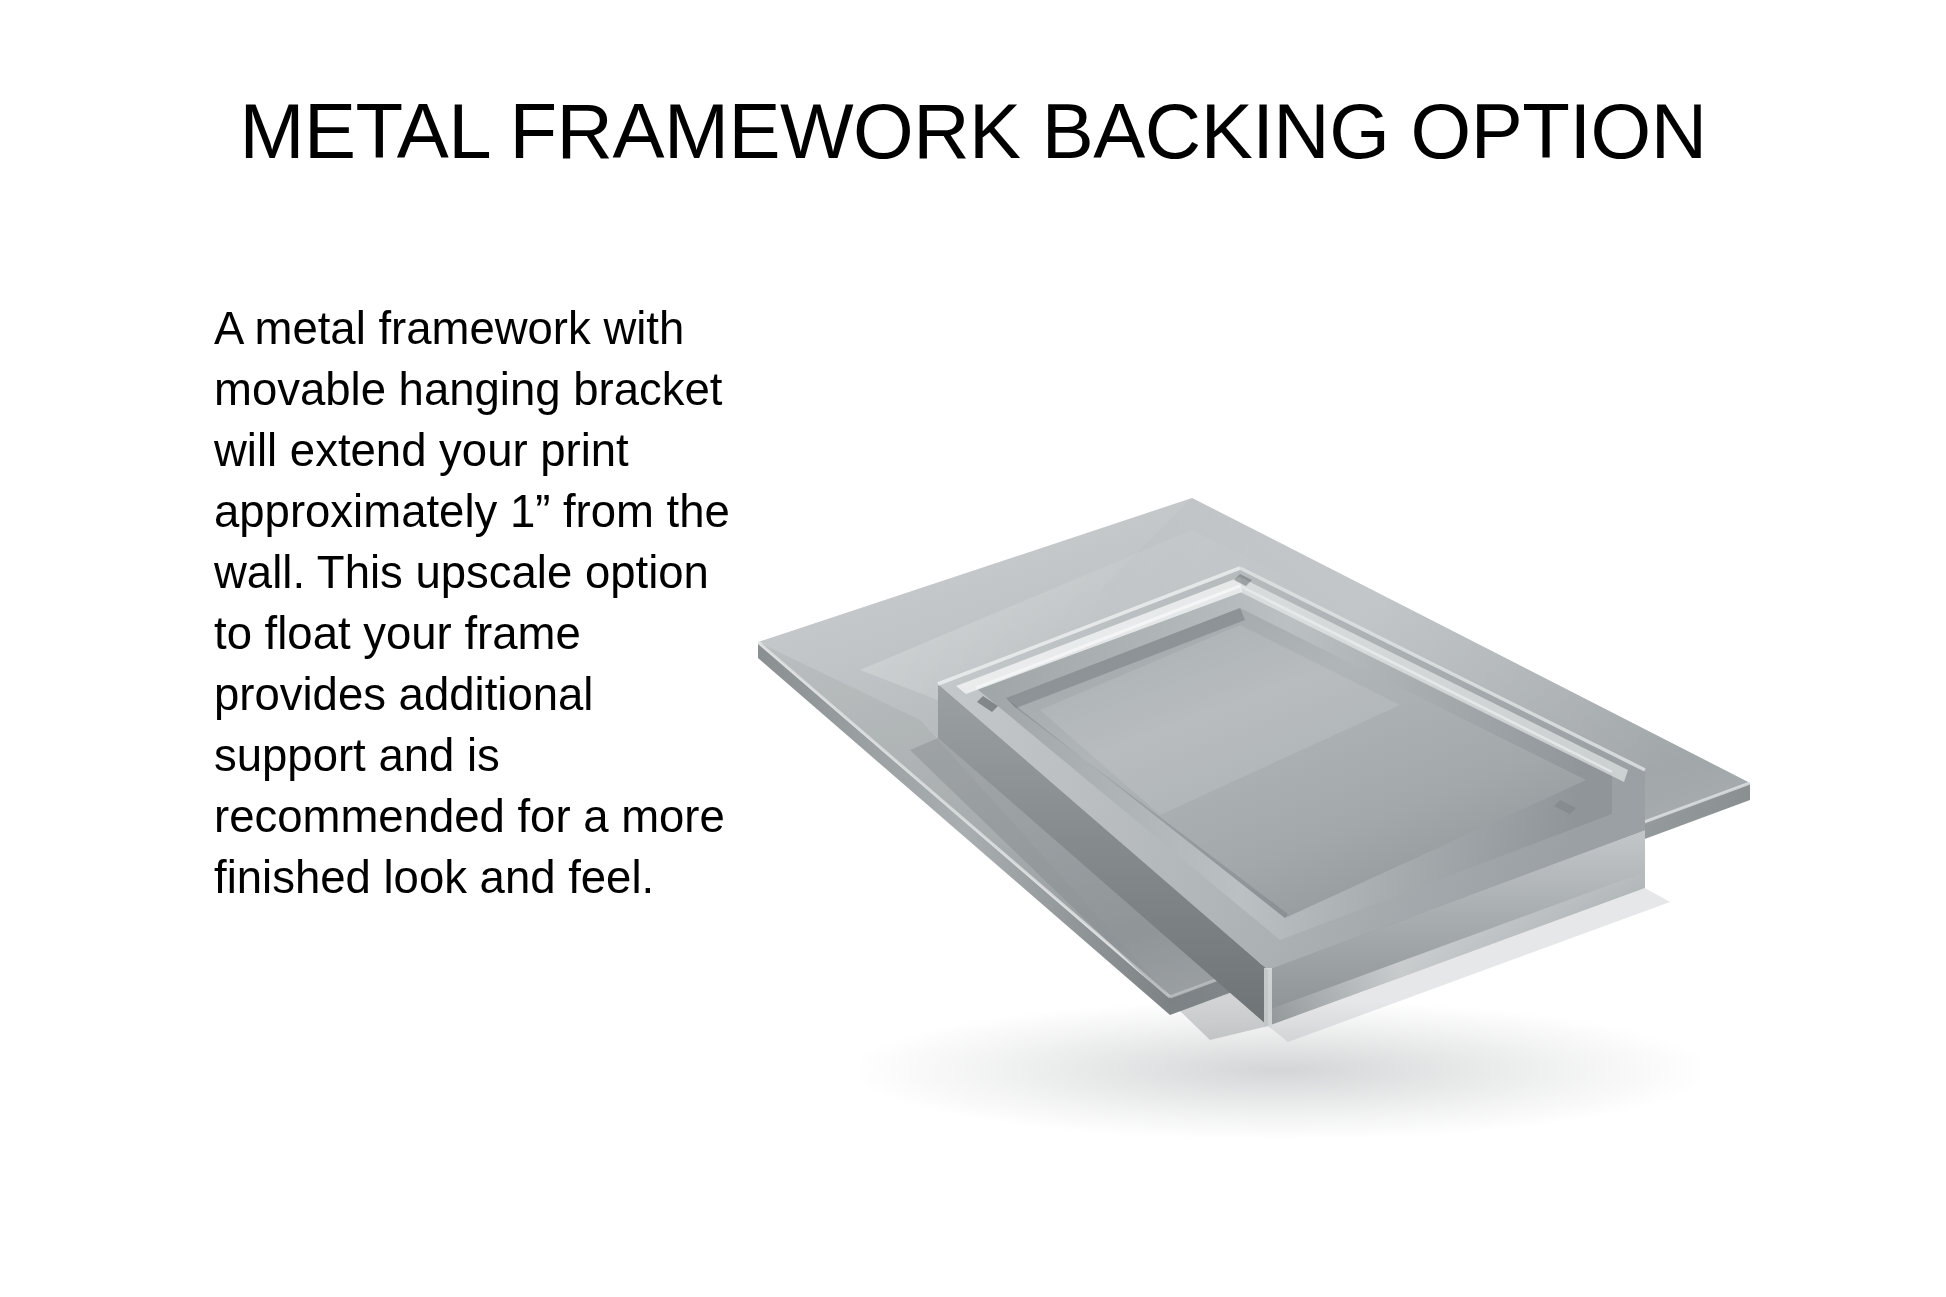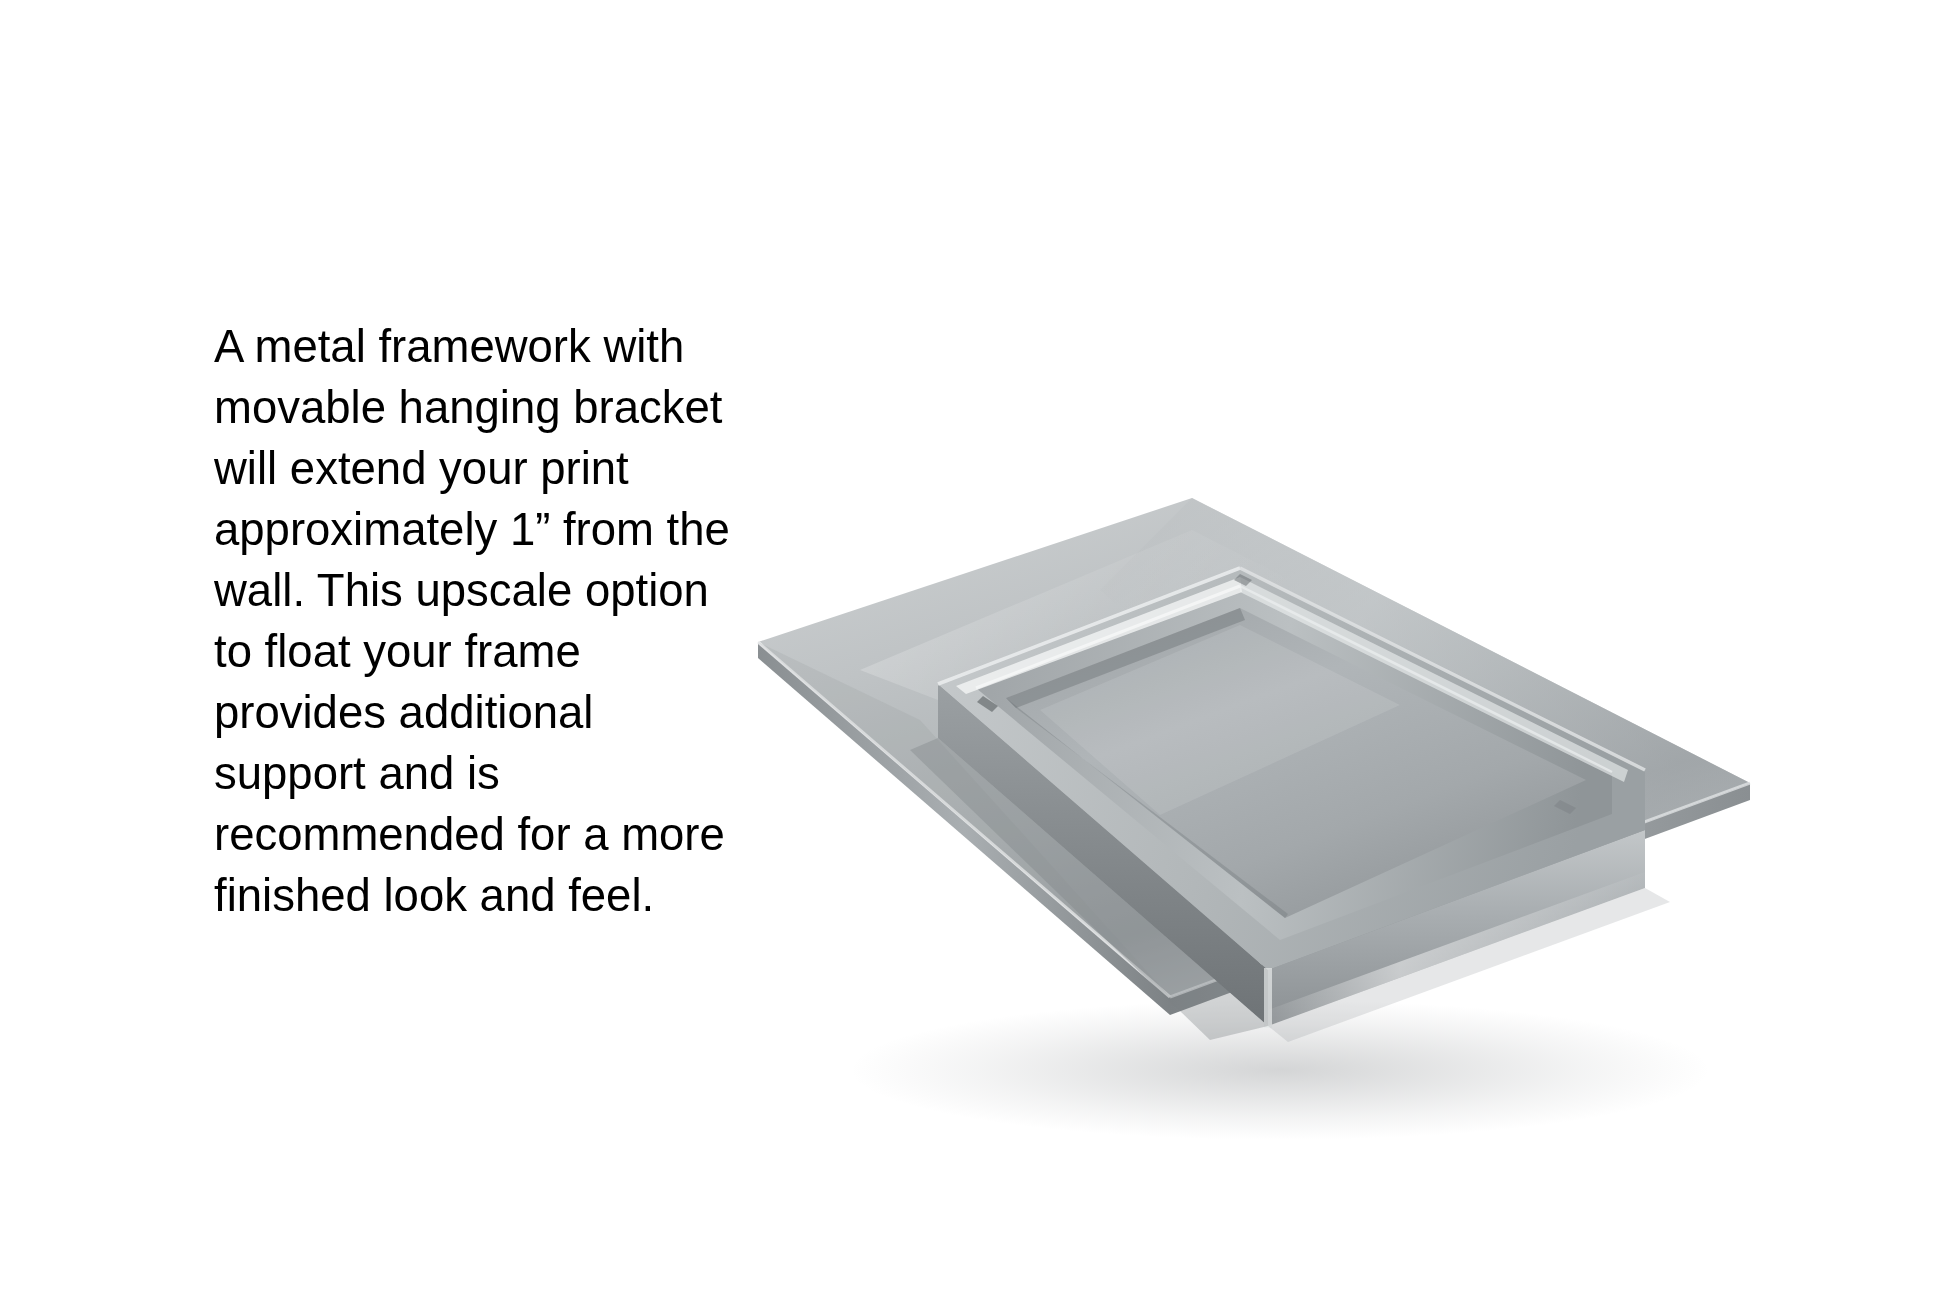--- a/index.html
+++ b/index.html
@@ -35,21 +35,21 @@
     letter-spacing: -0.5px;
     font-weight: 400;
     color: #000000;
     white-space: nowrap;
   }
 
   
   .body-text {
     position: absolute;
     left: 214px;
-    top: 316px;
+    top: 298px;
     width: 530px;
     font-size: 45.5px;
     line-height: 61px;
     font-weight: 400;
     color: #000000;
     text-align: left;
   }
 
   
   .product-photo {
@@ -64,20 +64,21 @@
     display: block;
     width: 100%;
     height: 100%;
   }
 </style>
 </head>
 <body>
 
 <div class="slide">
 
+  <div class="slide-title">METAL FRAMEWORK BACKING OPTION</div>
 
   <div class="body-text">A metal framework with movable hanging bracket will extend your print approximately 1” from the wall. This upscale option to float your frame provides additional support and is recommended for a more finished look and feel.</div>
 
   <div class="product-photo">
     <svg viewBox="0 0 1130 700" preserveAspectRatio="none">
       <defs>
 
         <linearGradient id="plateTop" x1="0" y1="0" x2="0.62" y2="1">
           <stop offset="0" stop-color="#cfd2d3"></stop>
           <stop offset="0.30" stop-color="#bfc3c5"></stop>

